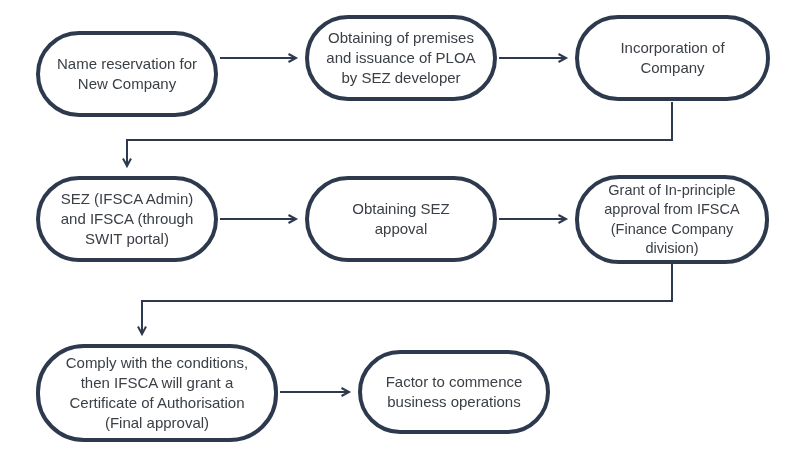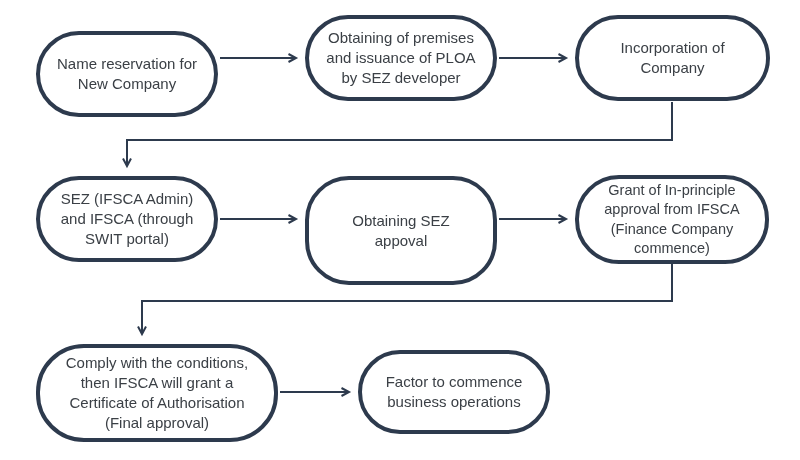--- a/index.html
+++ b/index.html
@@ -83,30 +83,30 @@
     <span class="label">Incorporation of
 Company</span>
   </div>
 
   <div class="node" style="left:36px; top:176px; width:182px; height:86px;">
     <span class="label">SEZ (IFSCA Admin)
 and IFSCA (through
 SWIT portal)</span>
   </div>
 
-  <div class="node" style="left:305px; top:176px; width:192px; height:109px;text-align:center;">
+  <div class="node" style="left:305px; top:176px; width:192px; height:86px;text-align:center;">
     <span class="label">Obtaining SEZ
 appoval</span>
   </div>
 
   <div class="node" style="left:575px; top:175px; width:194px; height:89px; font-size:14.5px;">
     <span class="label">Grant of In-principle
 approval from IFSCA
 (Finance Company
-commence)</span>
+division)</span>
   </div>
 
   <div class="node" style="left:358px; top:350px; width:192px; height:84px;">
     <span class="label">Factor to commence
 business operations</span>
   </div>
 
   <div class="node" style="left:36px; top:344px; width:242px; height:98px; border-radius:48px;">
     <span class="label">Comply with the conditions,
 then IFSCA will grant a

